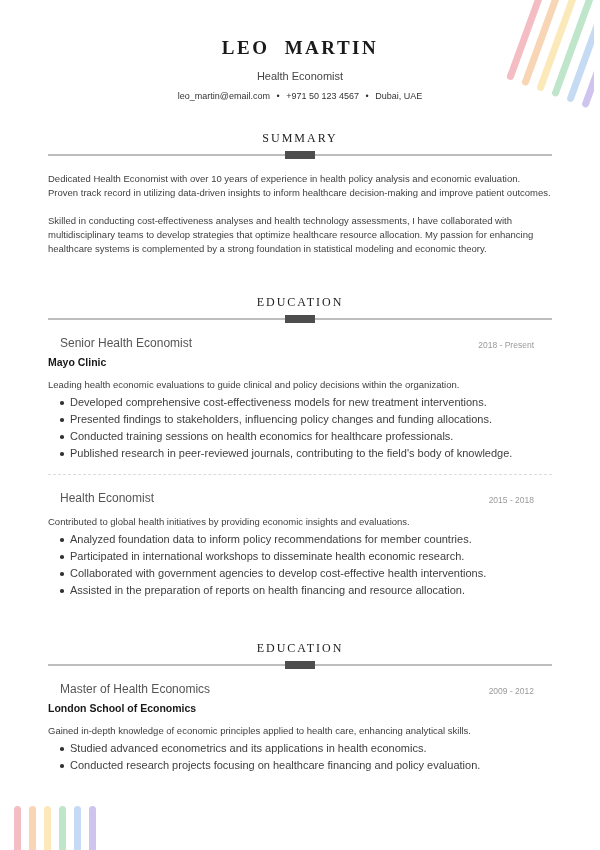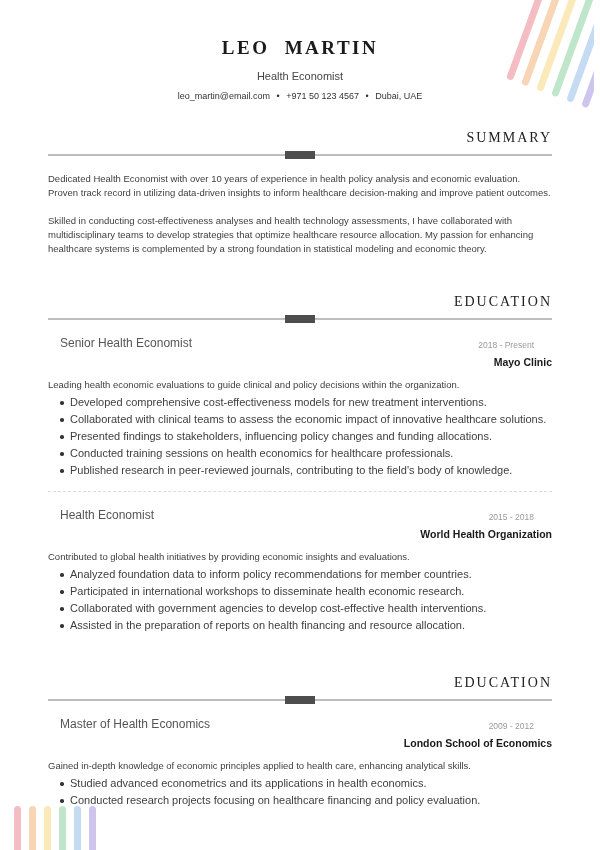--- a/index.html
+++ b/index.html
@@ -29,41 +29,41 @@
     font-family:"Liberation Serif", serif; font-size:19px; font-weight:bold;
     letter-spacing:2.5px; word-spacing:8px; color:#1a1a1a; line-height:22px;
   }
   .headline { margin-top:10px; font-size:11px; color:#454545; line-height:14px; }
   .contact { margin-top:7px; font-size:9px; color:#333; line-height:12px; }
   .contact .sep { margin:0 4px; color:#333; }
 
   
   .content { padding:0 42px; position:relative; z-index:1; }
   .section-title {
-    text-align:right; font-family:"Liberation Serif", serif;
-    font-size:14px; letter-spacing:2px; color:#222; line-height:16px;
+    text-align:center; font-family:"Liberation Serif", serif;
+    font-size:12px; letter-spacing:2px; color:#222; line-height:16px;
   }
   .summary .section-title { margin-top:28px; }
   .experience .section-title { margin-top:38px; }
   .education .section-title { margin-top:44px; }
   .divider { position:relative; height:2px; background:#bdbdbd; margin-top:8px; }
   .divider-accent {
     position:absolute; left:50%; top:50%; transform:translate(-50%,-50%);
     width:30px; height:8px; background:#4d4d4d; display:block;
   }
 
   .summary p { margin:14px 0 0; font-size:9.5px; line-height:14px; color:#3e3e3e; text-align:left; }
   .summary p:first-of-type { margin-top:16px; }
 
   
   .entry { margin-top:16px; }
   .entry-header { display:flex; justify-content:space-between; align-items:flex-start;margin-left:12px; }
   .entry-title { font-size:12px; color:#555; line-height:15px; font-weight:normal; margin:0; }
   .entry-date { font-size:8.5px; color:#9a9a9a; margin-right:18px; padding-top:4px; white-space:nowrap; }
-  .entry-org { margin-top:5px; font-size:10.5px; font-weight:bold; color:#191919; line-height:13px;text-align:right; }
+  .entry-org { margin-top:5px; font-size:10.5px; font-weight:bold; color:#191919; line-height:13px; }
   .entry-desc { margin-top:9px; font-size:9.5px; color:#3e3e3e; line-height:13px; }
   ul.bullets { margin:4px 0 0; padding:0; list-style:none; }
   ul.bullets li {
     position:relative; padding-left:22px; margin-top:6px;
     font-size:11px; color:#3e3e3e; line-height:11px;
   }
   ul.bullets li::before {
     content:""; position:absolute; left:12px; top:4px;
     width:3.5px; height:3.5px; border-radius:50%; background:#333;
   }
@@ -114,35 +114,33 @@
 
       <div class="entry">
         <div class="entry-header">
           <h3 class="entry-title">Senior Health Economist</h3>
           <span class="entry-date">2018 - Present</span>
         </div>
         <div class="entry-org">Mayo Clinic</div>
         <div class="entry-desc">Leading health economic evaluations to guide clinical and policy decisions within the organization.</div>
         <ul class="bullets">
           <li>Developed comprehensive cost-effectiveness models for new treatment interventions.</li>
-          <li>Collaborated with clinical teams to assess the economic impact of innovative healthcare solutions.</li>
           <li>Presented findings to stakeholders, influencing policy changes and funding allocations.</li>
           <li>Conducted training sessions on health economics for healthcare professionals.</li>
           <li>Published research in peer-reviewed journals, contributing to the field's body of knowledge.</li>
         </ul>
       </div>
 
       <div class="entry-divider"></div>
 
       <div class="entry">
         <div class="entry-header">
           <h3 class="entry-title">Health Economist</h3>
           <span class="entry-date">2015 - 2018</span>
         </div>
-        <div class="entry-org">World Health Organization</div>
         <div class="entry-desc">Contributed to global health initiatives by providing economic insights and evaluations.</div>
         <ul class="bullets">
           <li>Analyzed foundation data to inform policy recommendations for member countries.</li>
           <li>Participated in international workshops to disseminate health economic research.</li>
           <li>Collaborated with government agencies to develop cost-effective health interventions.</li>
           <li>Assisted in the preparation of reports on health financing and resource allocation.</li>
         </ul>
       </div>
     </div>
 

